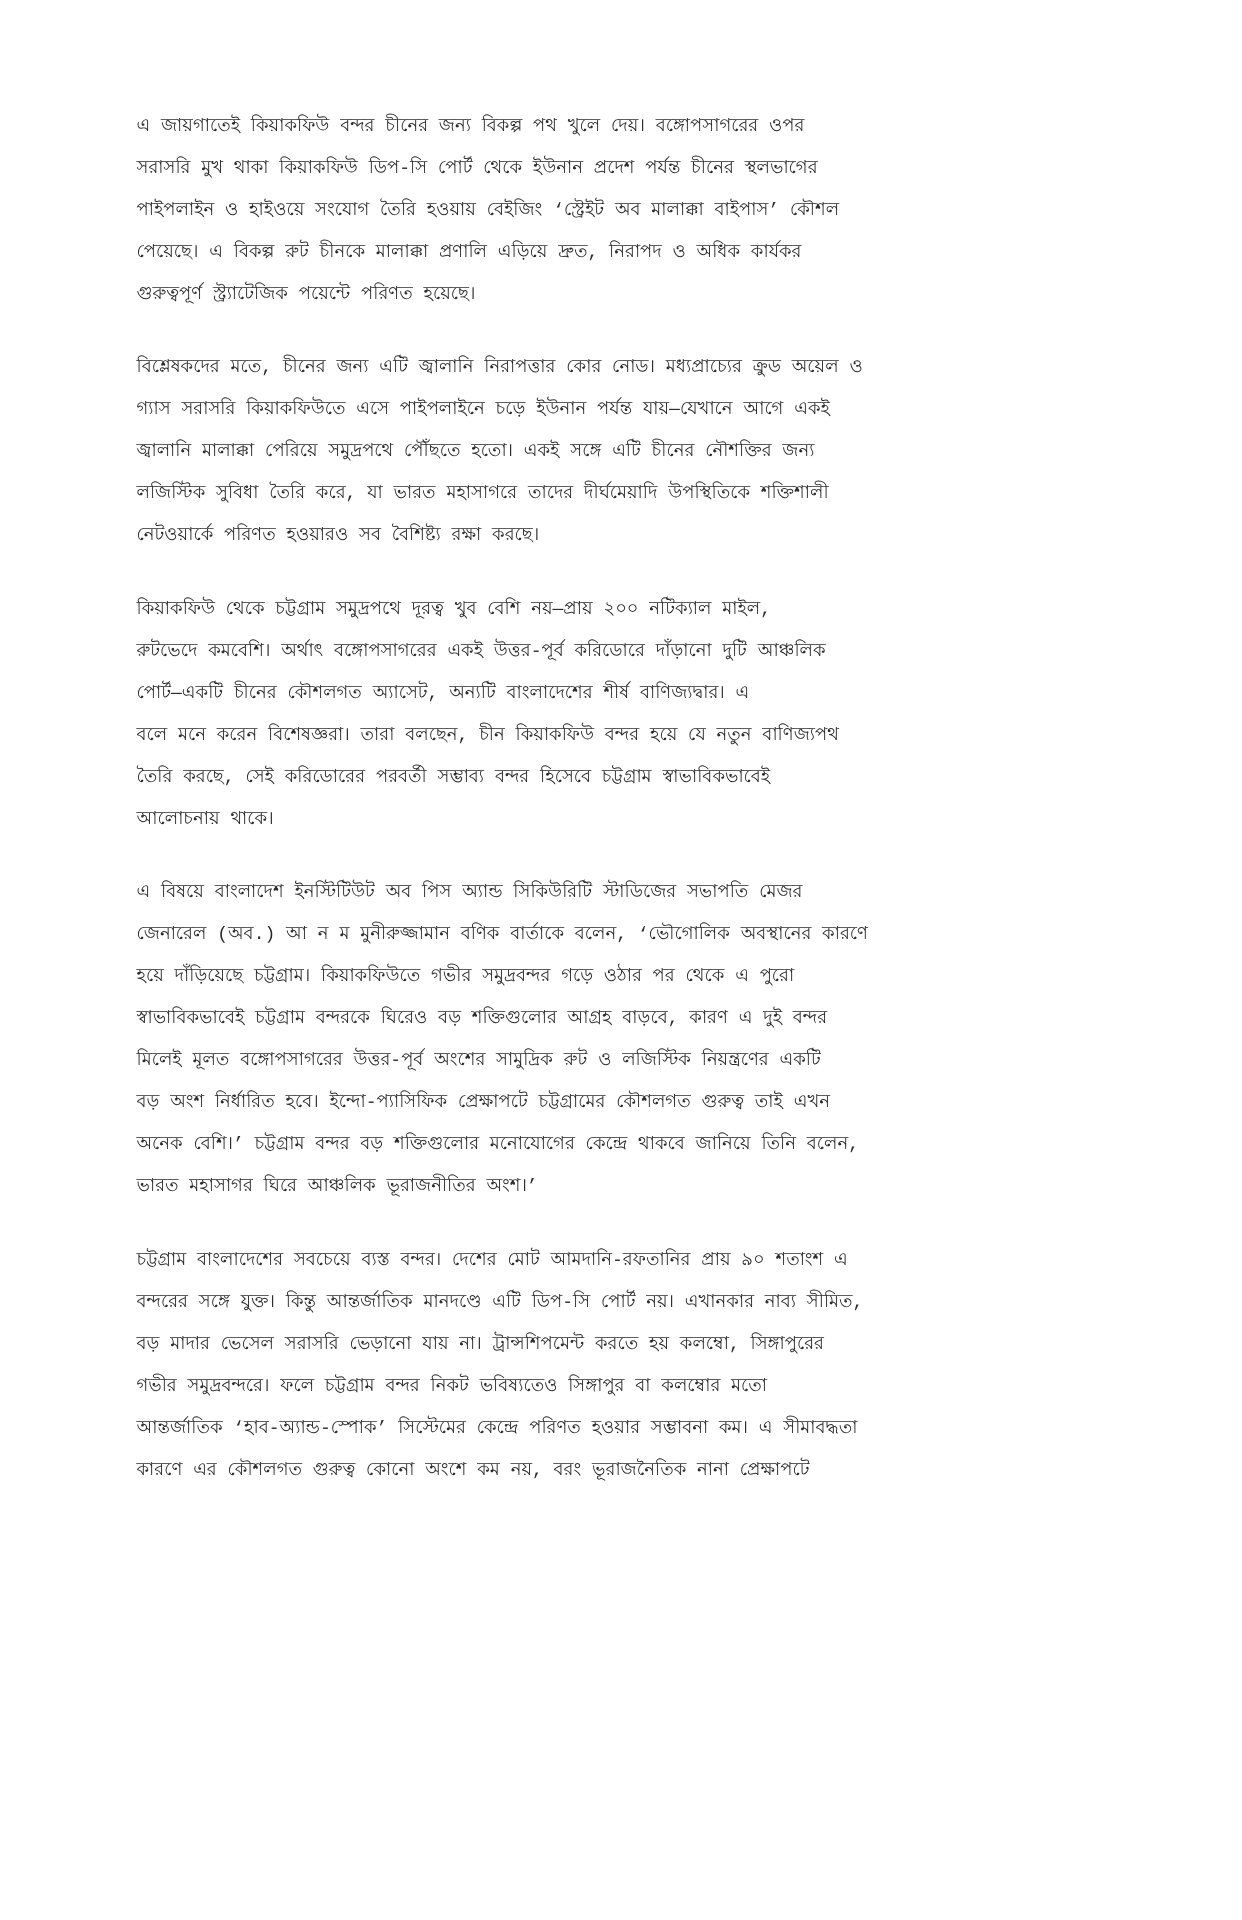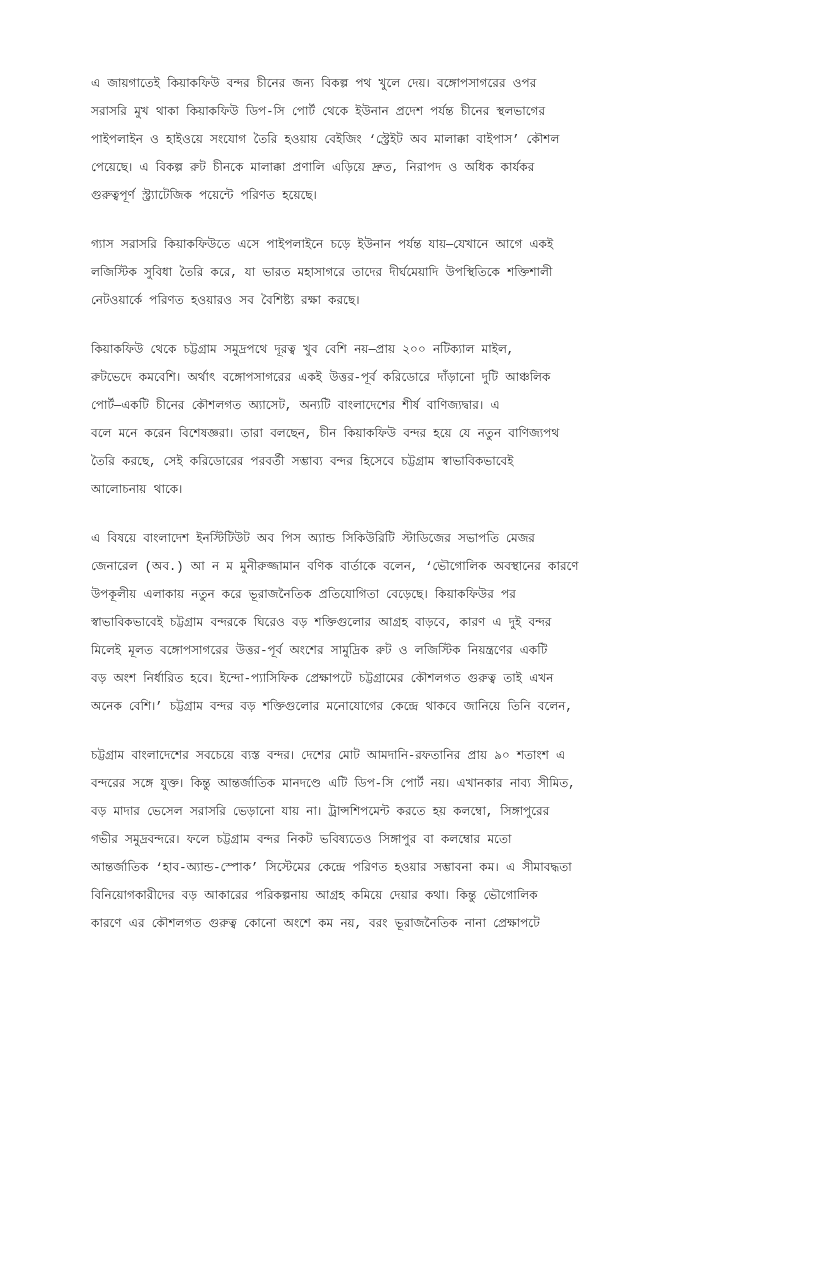--- a/index.html
+++ b/index.html
@@ -39,44 +39,46 @@
 <div class="page">
   <div class="article-body" id="article-body">
       <p class="para">
         <span class="line">এ জায়গাতেই কিয়াকফিউ বন্দর চীনের জন্য বিকল্প পথ খুলে দেয়। বঙ্গোপসাগরের ওপর</span>
         <span class="line">সরাসরি মুখ থাকা কিয়াকফিউ ডিপ-সি পোর্ট থেকে ইউনান প্রদেশ পর্যন্ত চীনের স্থলভাগের</span>
         <span class="line">পাইপলাইন ও হাইওয়ে সংযোগ তৈরি হওয়ায় বেইজিং ‘স্ট্রেইট অব মালাক্কা বাইপাস’ কৌশল</span>
         <span class="line">পেয়েছে। এ বিকল্প রুট চীনকে মালাক্কা প্রণালি এড়িয়ে দ্রুত, নিরাপদ ও অধিক কার্যকর</span>
         <span class="line">গুরুত্বপূর্ণ স্ট্র্যাটেজিক পয়েন্টে পরিণত হয়েছে।</span>
       </p>
       <p class="para">
+        <span class="line">বিশ্লেষকদের মতে, চীনের জন্য এটি জ্বালানি নিরাপত্তার কোর নোড। মধ্যপ্রাচ্যের ক্রুড অয়েল ও</span>
         <span class="line">গ্যাস সরাসরি কিয়াকফিউতে এসে পাইপলাইনে চড়ে ইউনান পর্যন্ত যায়—যেখানে আগে একই</span>
+        <span class="line">জ্বালানি মালাক্কা পেরিয়ে সমুদ্রপথে পৌঁছতে হতো। একই সঙ্গে এটি চীনের নৌশক্তির জন্য</span>
         <span class="line">লজিস্টিক সুবিধা তৈরি করে, যা ভারত মহাসাগরে তাদের দীর্ঘমেয়াদি উপস্থিতিকে শক্তিশালী</span>
         <span class="line">নেটওয়ার্কে পরিণত হওয়ারও সব বৈশিষ্ট্য রক্ষা করছে।</span>
       </p>
       <p class="para">
         <span class="line">কিয়াকফিউ থেকে চট্টগ্রাম সমুদ্রপথে দূরত্ব খুব বেশি নয়—প্রায় ২০০ নটিক্যাল মাইল,</span>
         <span class="line">রুটভেদে কমবেশি। অর্থাৎ বঙ্গোপসাগরের একই উত্তর-পূর্ব করিডোরে দাঁড়ানো দুটি আঞ্চলিক</span>
         <span class="line">পোর্ট—একটি চীনের কৌশলগত অ্যাসেট, অন্যটি বাংলাদেশের শীর্ষ বাণিজ্যদ্বার। এ</span>
         <span class="line">বলে মনে করেন বিশেষজ্ঞরা। তারা বলছেন, চীন কিয়াকফিউ বন্দর হয়ে যে নতুন বাণিজ্যপথ</span>
         <span class="line">তৈরি করছে, সেই করিডোরের পরবর্তী সম্ভাব্য বন্দর হিসেবে চট্টগ্রাম স্বাভাবিকভাবেই</span>
         <span class="line">আলোচনায় থাকে।</span>
       </p>
       <p class="para">
         <span class="line">এ বিষয়ে বাংলাদেশ ইনস্টিটিউট অব পিস অ্যান্ড সিকিউরিটি স্টাডিজের সভাপতি মেজর</span>
         <span class="line">জেনারেল (অব.) আ ন ম মুনীরুজ্জামান বণিক বার্তাকে বলেন, ‘ভৌগোলিক অবস্থানের কারণে</span>
-        <span class="line">উপকূলীয় এলাকায় নতুন করে ভূরাজনৈতিক প্রতিযোগিতা বেড়েছে। কিয়াকফিউর পর</span>
+        <span class="line">হয়ে দাঁড়িয়েছে চট্টগ্রাম। কিয়াকফিউতে গভীর সমুদ্রবন্দর গড়ে ওঠার পর থেকে এ পুরো</span>
         <span class="line">স্বাভাবিকভাবেই চট্টগ্রাম বন্দরকে ঘিরেও বড় শক্তিগুলোর আগ্রহ বাড়বে, কারণ এ দুই বন্দর</span>
         <span class="line">মিলেই মূলত বঙ্গোপসাগরের উত্তর-পূর্ব অংশের সামুদ্রিক রুট ও লজিস্টিক নিয়ন্ত্রণের একটি</span>
         <span class="line">বড় অংশ নির্ধারিত হবে। ইন্দো-প্যাসিফিক প্রেক্ষাপটে চট্টগ্রামের কৌশলগত গুরুত্ব তাই এখন</span>
         <span class="line">অনেক বেশি।’ চট্টগ্রাম বন্দর বড় শক্তিগুলোর মনোযোগের কেন্দ্রে থাকবে জানিয়ে তিনি বলেন,</span>
+        <span class="line">ভারত মহাসাগর ঘিরে আঞ্চলিক ভূরাজনীতির অংশ।’</span>
       </p>
       <p class="para">
         <span class="line">চট্টগ্রাম বাংলাদেশের সবচেয়ে ব্যস্ত বন্দর। দেশের মোট আমদানি-রফতানির প্রায় ৯০ শতাংশ এ</span>
         <span class="line">বন্দরের সঙ্গে যুক্ত। কিন্তু আন্তর্জাতিক মানদণ্ডে এটি ডিপ-সি পোর্ট নয়। এখানকার নাব্য সীমিত,</span>
         <span class="line">বড় মাদার ভেসেল সরাসরি ভেড়ানো যায় না। ট্রান্সশিপমেন্ট করতে হয় কলম্বো, সিঙ্গাপুরের</span>
         <span class="line">গভীর সমুদ্রবন্দরে। ফলে চট্টগ্রাম বন্দর নিকট ভবিষ্যতেও সিঙ্গাপুর বা কলম্বোর মতো</span>
         <span class="line">আন্তর্জাতিক ‘হাব-অ্যান্ড-স্পোক’ সিস্টেমের কেন্দ্রে পরিণত হওয়ার সম্ভাবনা কম। এ সীমাবদ্ধতা</span>
-        <span class="line">বিনিয়োগকারীদের বড় আকারের পরিকল্পনায় আগ্রহ কমিয়ে দেয়ার কথা। কিন্তু ভৌগোলিক</span>
         <span class="line">কারণে এর কৌশলগত গুরুত্ব কোনো অংশে কম নয়, বরং ভূরাজনৈতিক নানা প্রেক্ষাপটে</span>
       </p>
     </div>
 </div>
 
 </body></html>

